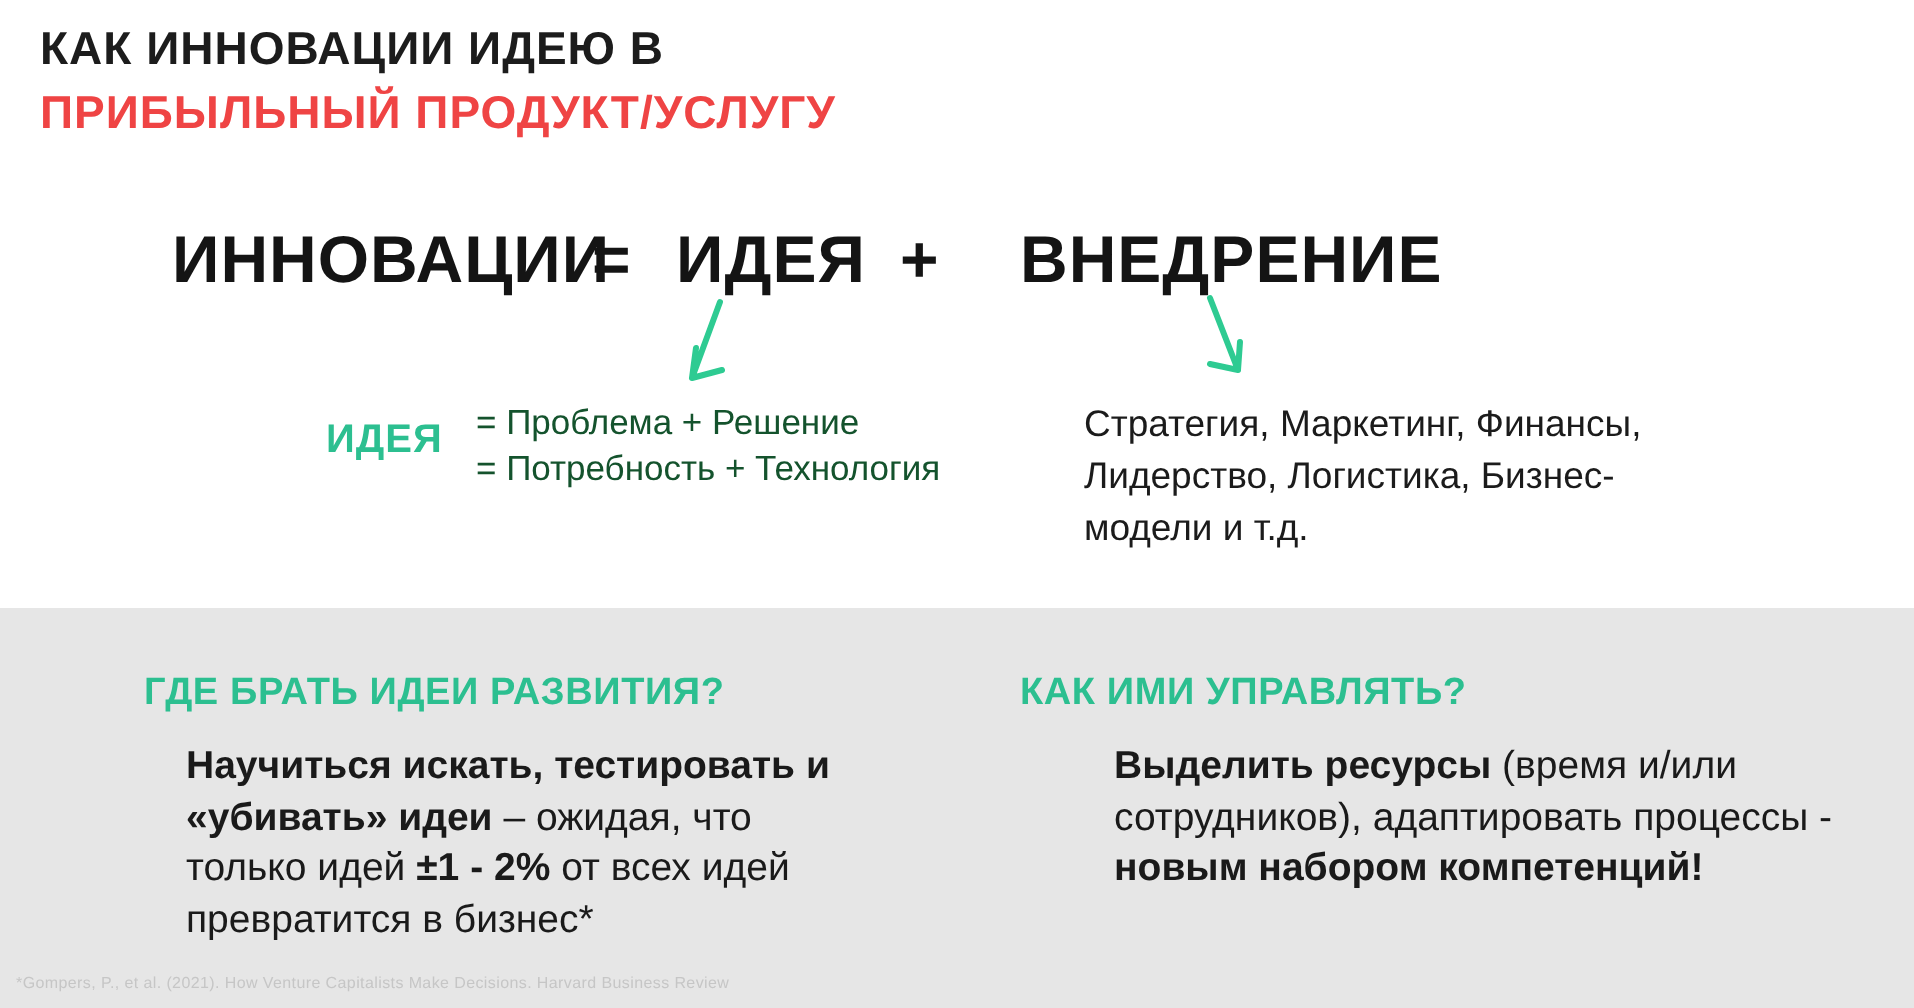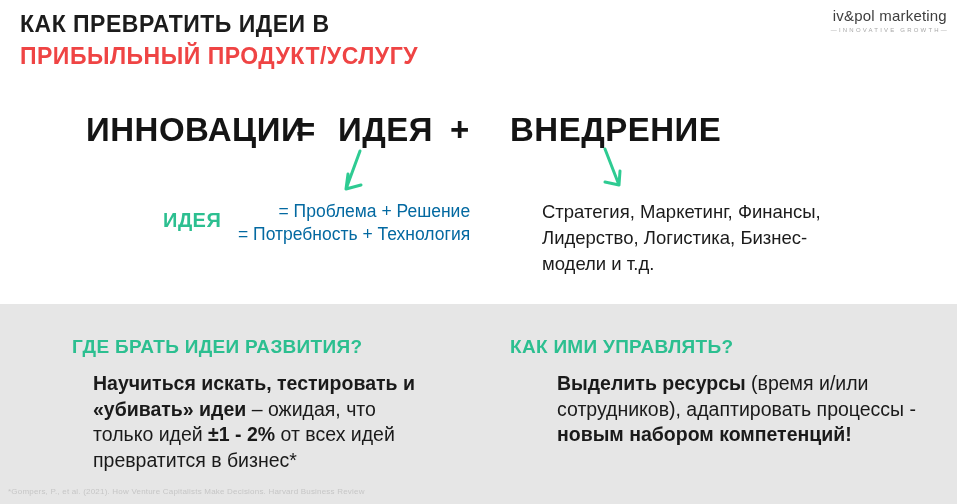--- a/index.html
+++ b/index.html
@@ -25,49 +25,45 @@
   .eq-t1 { left: 86px; }
   .eq-equals { left: 296px; }
   .eq-t2 { left: 338px; }
   .eq-plus { left: 450px; }
   .eq-t3 { left: 510px; }
   .arrow-svg { position: absolute; }
   .arrow-1 { left: 336px; top: 147px; }
   .arrow-2 { left: 597px; top: 145px; }
   
   .idea-label { position: absolute; left: 163px; top: 209px; font-size: 20px; font-weight: 700; color: #2cbf90; letter-spacing: 0.5px; }
-  .idea-lines { position: absolute; left: 238px; top: 200px; font-size: 17.5px; line-height: 23px; color: #0369a1; white-space: pre-line; text-align: right; }
+  .idea-lines { position: absolute; left: 238px; top: 200px; font-size: 17.5px; line-height: 23px; color: #14532d; white-space: pre-line; }
   .impl-lines { position: absolute; left: 542px; top: 199px; font-size: 18.5px; line-height: 26px; color: #1b1b1b; white-space: pre-line; }
   
   .gray-band { position: absolute; left: 0; top: 304px; width: 957px; height: 200px; background: #e6e6e6; }
   .col-heading { position: absolute; font-size: 19px; font-weight: 700; color: #2cbf90; letter-spacing: 0.3px; white-space: nowrap; }
   .heading-left { left: 72px; top: 336px; }
   .heading-right { left: 510px; top: 336px; }
   .col-body { position: absolute; top: 371px; font-size: 19.5px; line-height: 25.5px; color: #1a1a1a; }
   .body-left { left: 93px; width: 370px; }
   .body-right { left: 557px; width: 380px; }
   .col-body .line { white-space: nowrap; }
   .b { font-weight: 700; }
   
   .footnote { position: absolute; left: 8px; top: 487px; font-size: 8px; color: #c6c6c6; letter-spacing: 0.2px; text-align: center; }
 </style>
 </head>
 <body>
 
 <div class="slide">
 
   <div class="title-block">
-    <div class="title-line">КАК ПРЕВРАТИТЬ ИДЕИ В</div>
+    <div class="title-line">КАК ИННОВАЦИИ ИДЕЮ В</div>
     <div class="title-line accent">ПРИБЫЛЬНЫЙ ПРОДУКТ/УСЛУГУ</div>
   </div>
 
-  <div class="logo">
-    <div class="logo-name">iv&amp;pol marketing</div>
-    <div class="logo-tagline">—INNOVATIVE GROWTH—</div>
-  </div>
 
   <div class="eq-token eq-t1">ИННОВАЦИИ</div>
   <div class="eq-token eq-equals">=</div>
   <div class="eq-token eq-t2">ИДЕЯ</div>
   <div class="eq-token eq-plus">+</div>
   <div class="eq-token eq-t3">ВНЕДРЕНИЕ</div>
 
   <svg class="arrow-svg arrow-1" width="36" height="52" viewBox="0 0 36 52">
     <path d="M24 4 L10 42 M10 42 L12 27 M10 42 L25 38" fill="none" stroke="#2ecb92" stroke-width="3" stroke-linecap="round" stroke-linejoin="round"></path>
   </svg>

